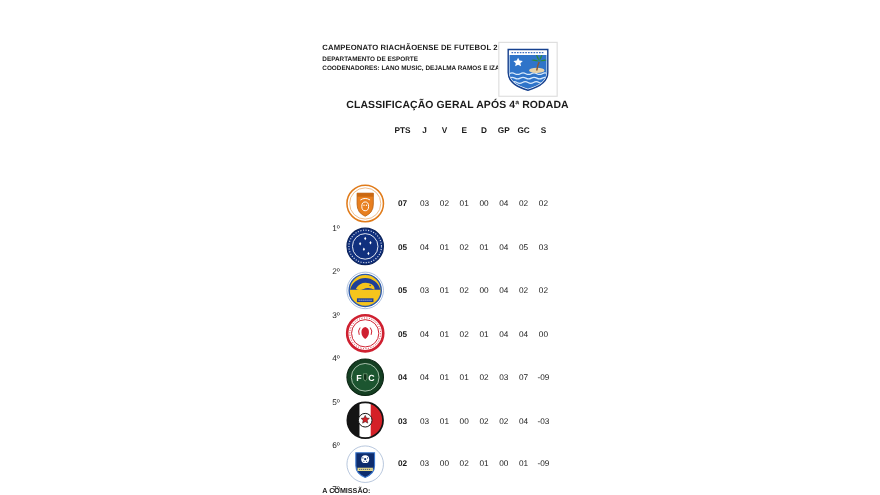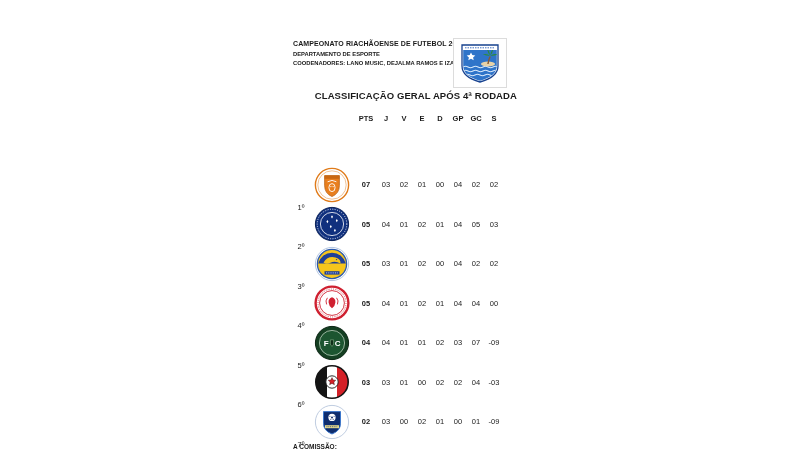--- a/index.html
+++ b/index.html
@@ -13,21 +13,21 @@
   .h-line1{font-size:7px;font-weight:700;letter-spacing:.1px;line-height:8px;}
   .h-line2,.h-line3{font-size:5.8px;font-weight:700;margin-top:2.5px;line-height:6.5px;}
   .crest-box{
     position:absolute;top:0;left:160px;width:54px;height:50px;
     border:1px solid #dcdcdc;box-sizing:border-box;
     display:flex;align-items:center;justify-content:center;background:#fff;
   }
   .title{font-size:9.5px;font-weight:700;margin-top:4px;letter-spacing:.1px;text-align:right;}
   .thead{display:flex;margin-top:13px;margin-bottom:6px;font-weight:700;font-size:7.5px;}
   .cell{display:inline-block;text-align:center;}
-  .c-rank{width:16px;text-align:center;margin-top:45px;}
+  .c-rank{width:16px;text-align:right;margin-top:45px;}
   .c-badge{width:46px;}
   .c-pts{width:22px;}
   .c-stat{width:18px;}
   .trow{display:flex;align-items:center;height:39.5px;font-size:7.5px;}
   .rank{font-size:7.5px;}
   .badge-wrap{width:46px;display:flex;justify-content:center;align-items:center;}
   .badge-wrap svg{display:block;}
   .pts{font-weight:700;}
   .commission{font-size:6.5px;font-weight:700;margin-top:1px;}
   .signature{font-size:7px;font-weight:700;text-align:right;margin-top:5px;padding-right:2px;letter-spacing:.2px;}

